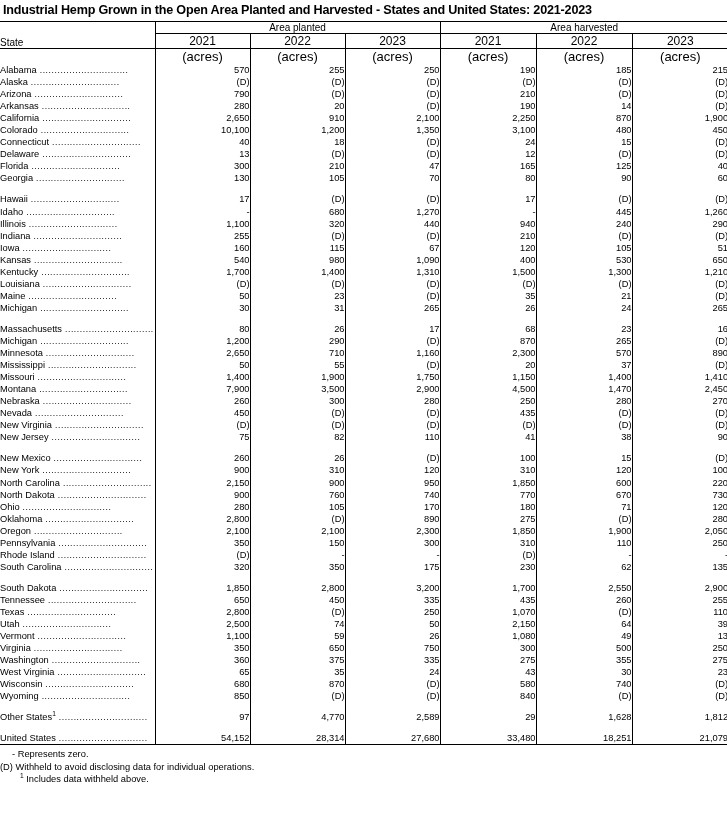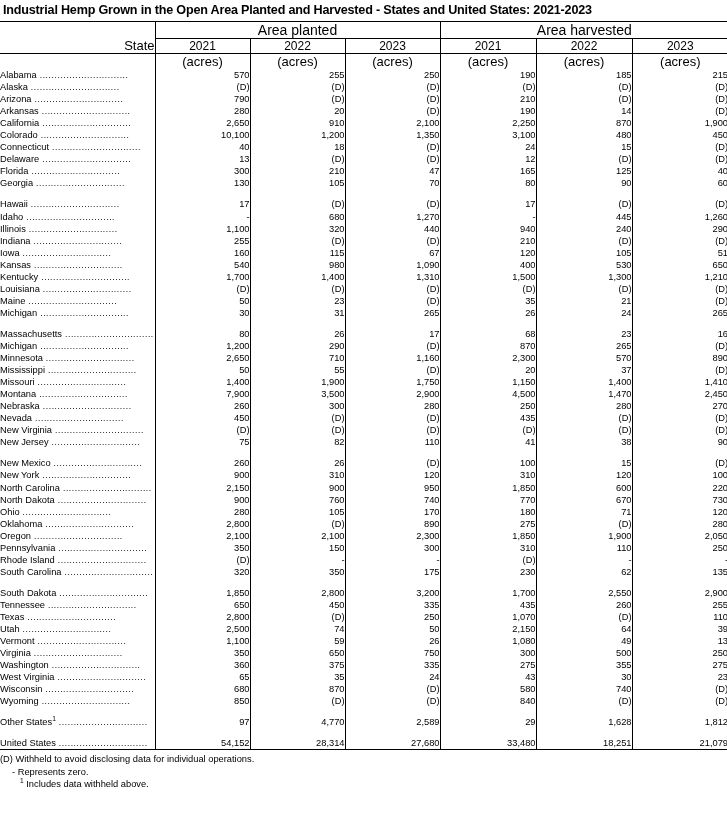--- a/index.html
+++ b/index.html
@@ -45,33 +45,33 @@
   col.c-d     { width: 95px;  }
   col.c-d2    { width: 96px;  }
 
   
   .rule-top td      { border-top: 1.1px solid #000; }
   .vl-left          { border-left: 1.1px solid #000; }
   .hdr-span {
     text-align: center;
     border-bottom: 1.1px solid #000;
     padding: 3px 0 3px 0;
-    font-size: 14px;
+    font-size: 10px;
   }
   .hdr-yr {
     text-align: center;
     padding: 3px 0 3px 0;
     border-bottom: 1.1px solid #000;
     font-size: 12px;
   }
   .hdr-state {
-    text-align: right;
+    text-align: left;
     vertical-align: middle;
     border-bottom: 1.1px solid #000;
-    font-size: 13px;
+    font-size: 10px;
   }
   .unit {
     text-align: center;
     font-size: 13px;
     padding: 5px 0 3px 0;
   }
   td.statecell {
     padding-left: 4px;
     white-space: nowrap;
     overflow: hidden;
@@ -681,18 +681,18 @@
           <td class="vl-left" style="height:0;font-size:0;line-height:0"></td>
           <td class="vl-left" style="height:0;font-size:0;line-height:0"></td>
           <td class="vl-left" style="height:0;font-size:0;line-height:0"></td>
           <td class="vl-left" style="height:0;font-size:0;line-height:0"></td>
           <td class="vl-left" style="height:0;font-size:0;line-height:0"></td>
         </tr>
       </tbody>
   </table>
 
   <div class="footnotes">
+    <div class="fn fn-indent">- Represents zero.</div>
     <div class="fn">(D) Withheld to avoid disclosing data for individual operations.</div>
-    <div class="fn fn-indent">- Represents zero.</div>
     <div class="fn fn-indent2"><sup>1</sup> <span>Includes data withheld above.</span></div>
   </div>
 
 </div>
 
 </body></html>

